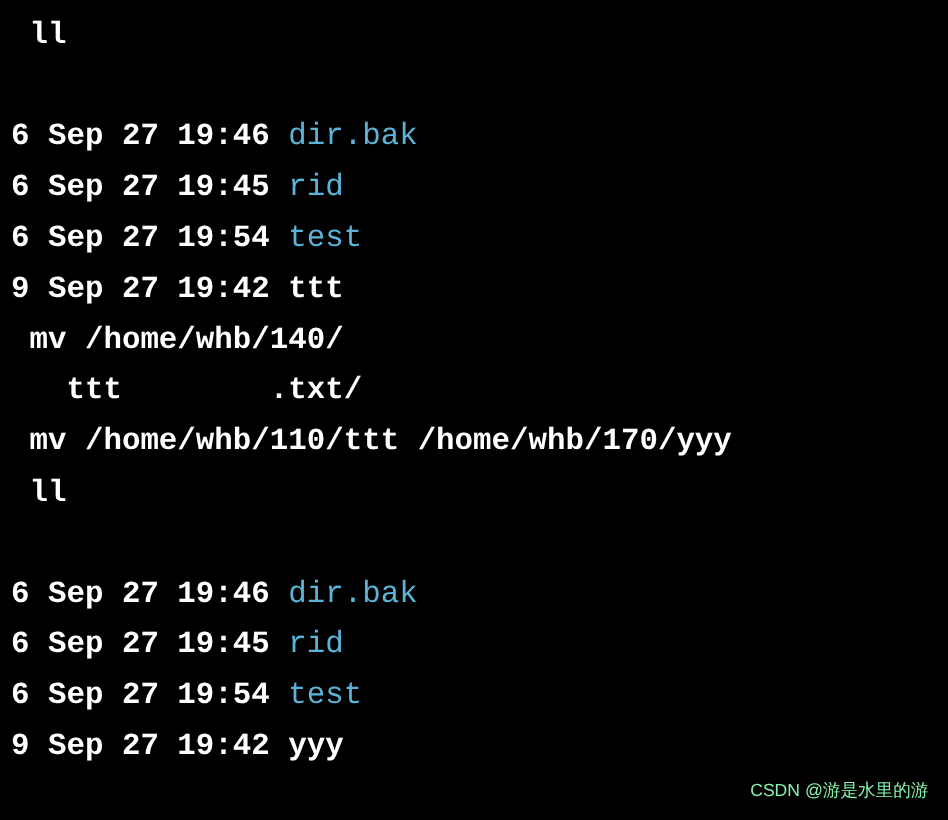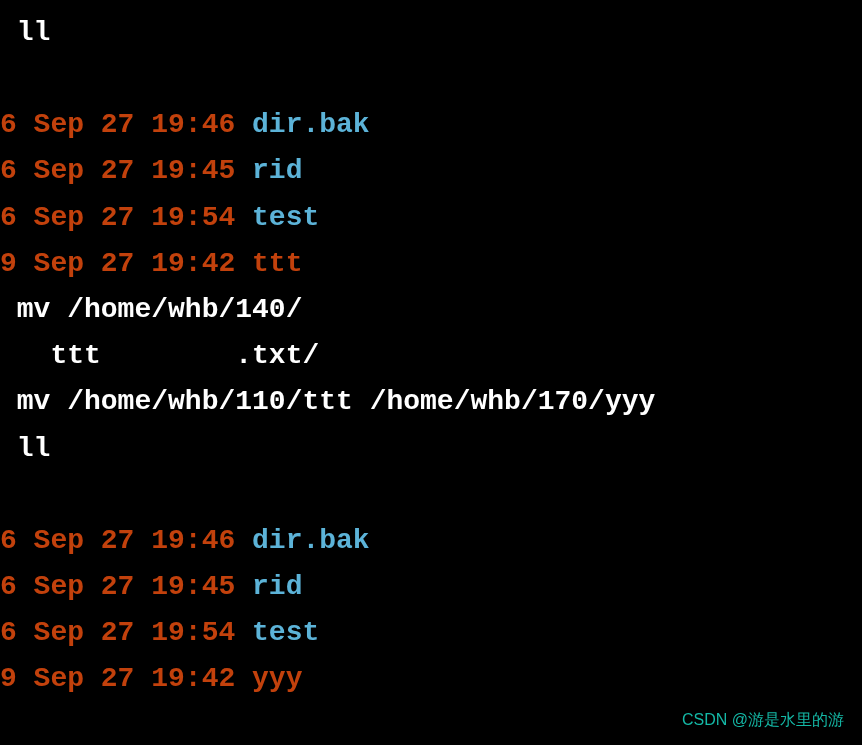--- a/index.html
+++ b/index.html
@@ -15,36 +15,37 @@
       font-weight: bold;
       padding: 10px 0;
       width: 862px;
       height: 745px;
       overflow: hidden;
       position: relative;
       line-height: 1.65;
     }
     .line {
       white-space: pre;
+      padding-left: 10px;
     }
     .dir {
       color: #5cb3d8;
-      font-weight: bold;
+      font-weight: normal;
     }
     .normal {
-      color: #c2410c;
+      color: #ffffff;
       margin-top: 24px;
     }
     .watermark {
       position: absolute;
       bottom: 12px;
       right: 18px;
       font-size: 16px;
       font-weight: normal;
-      color: #14b8a6;
+      color: #86efac;
       font-family: sans-serif;
     }
     .spacer {
       height: 46px;
     }
   </style>
 </head>
 <body>
 
 <div class="line"> ll</div>

